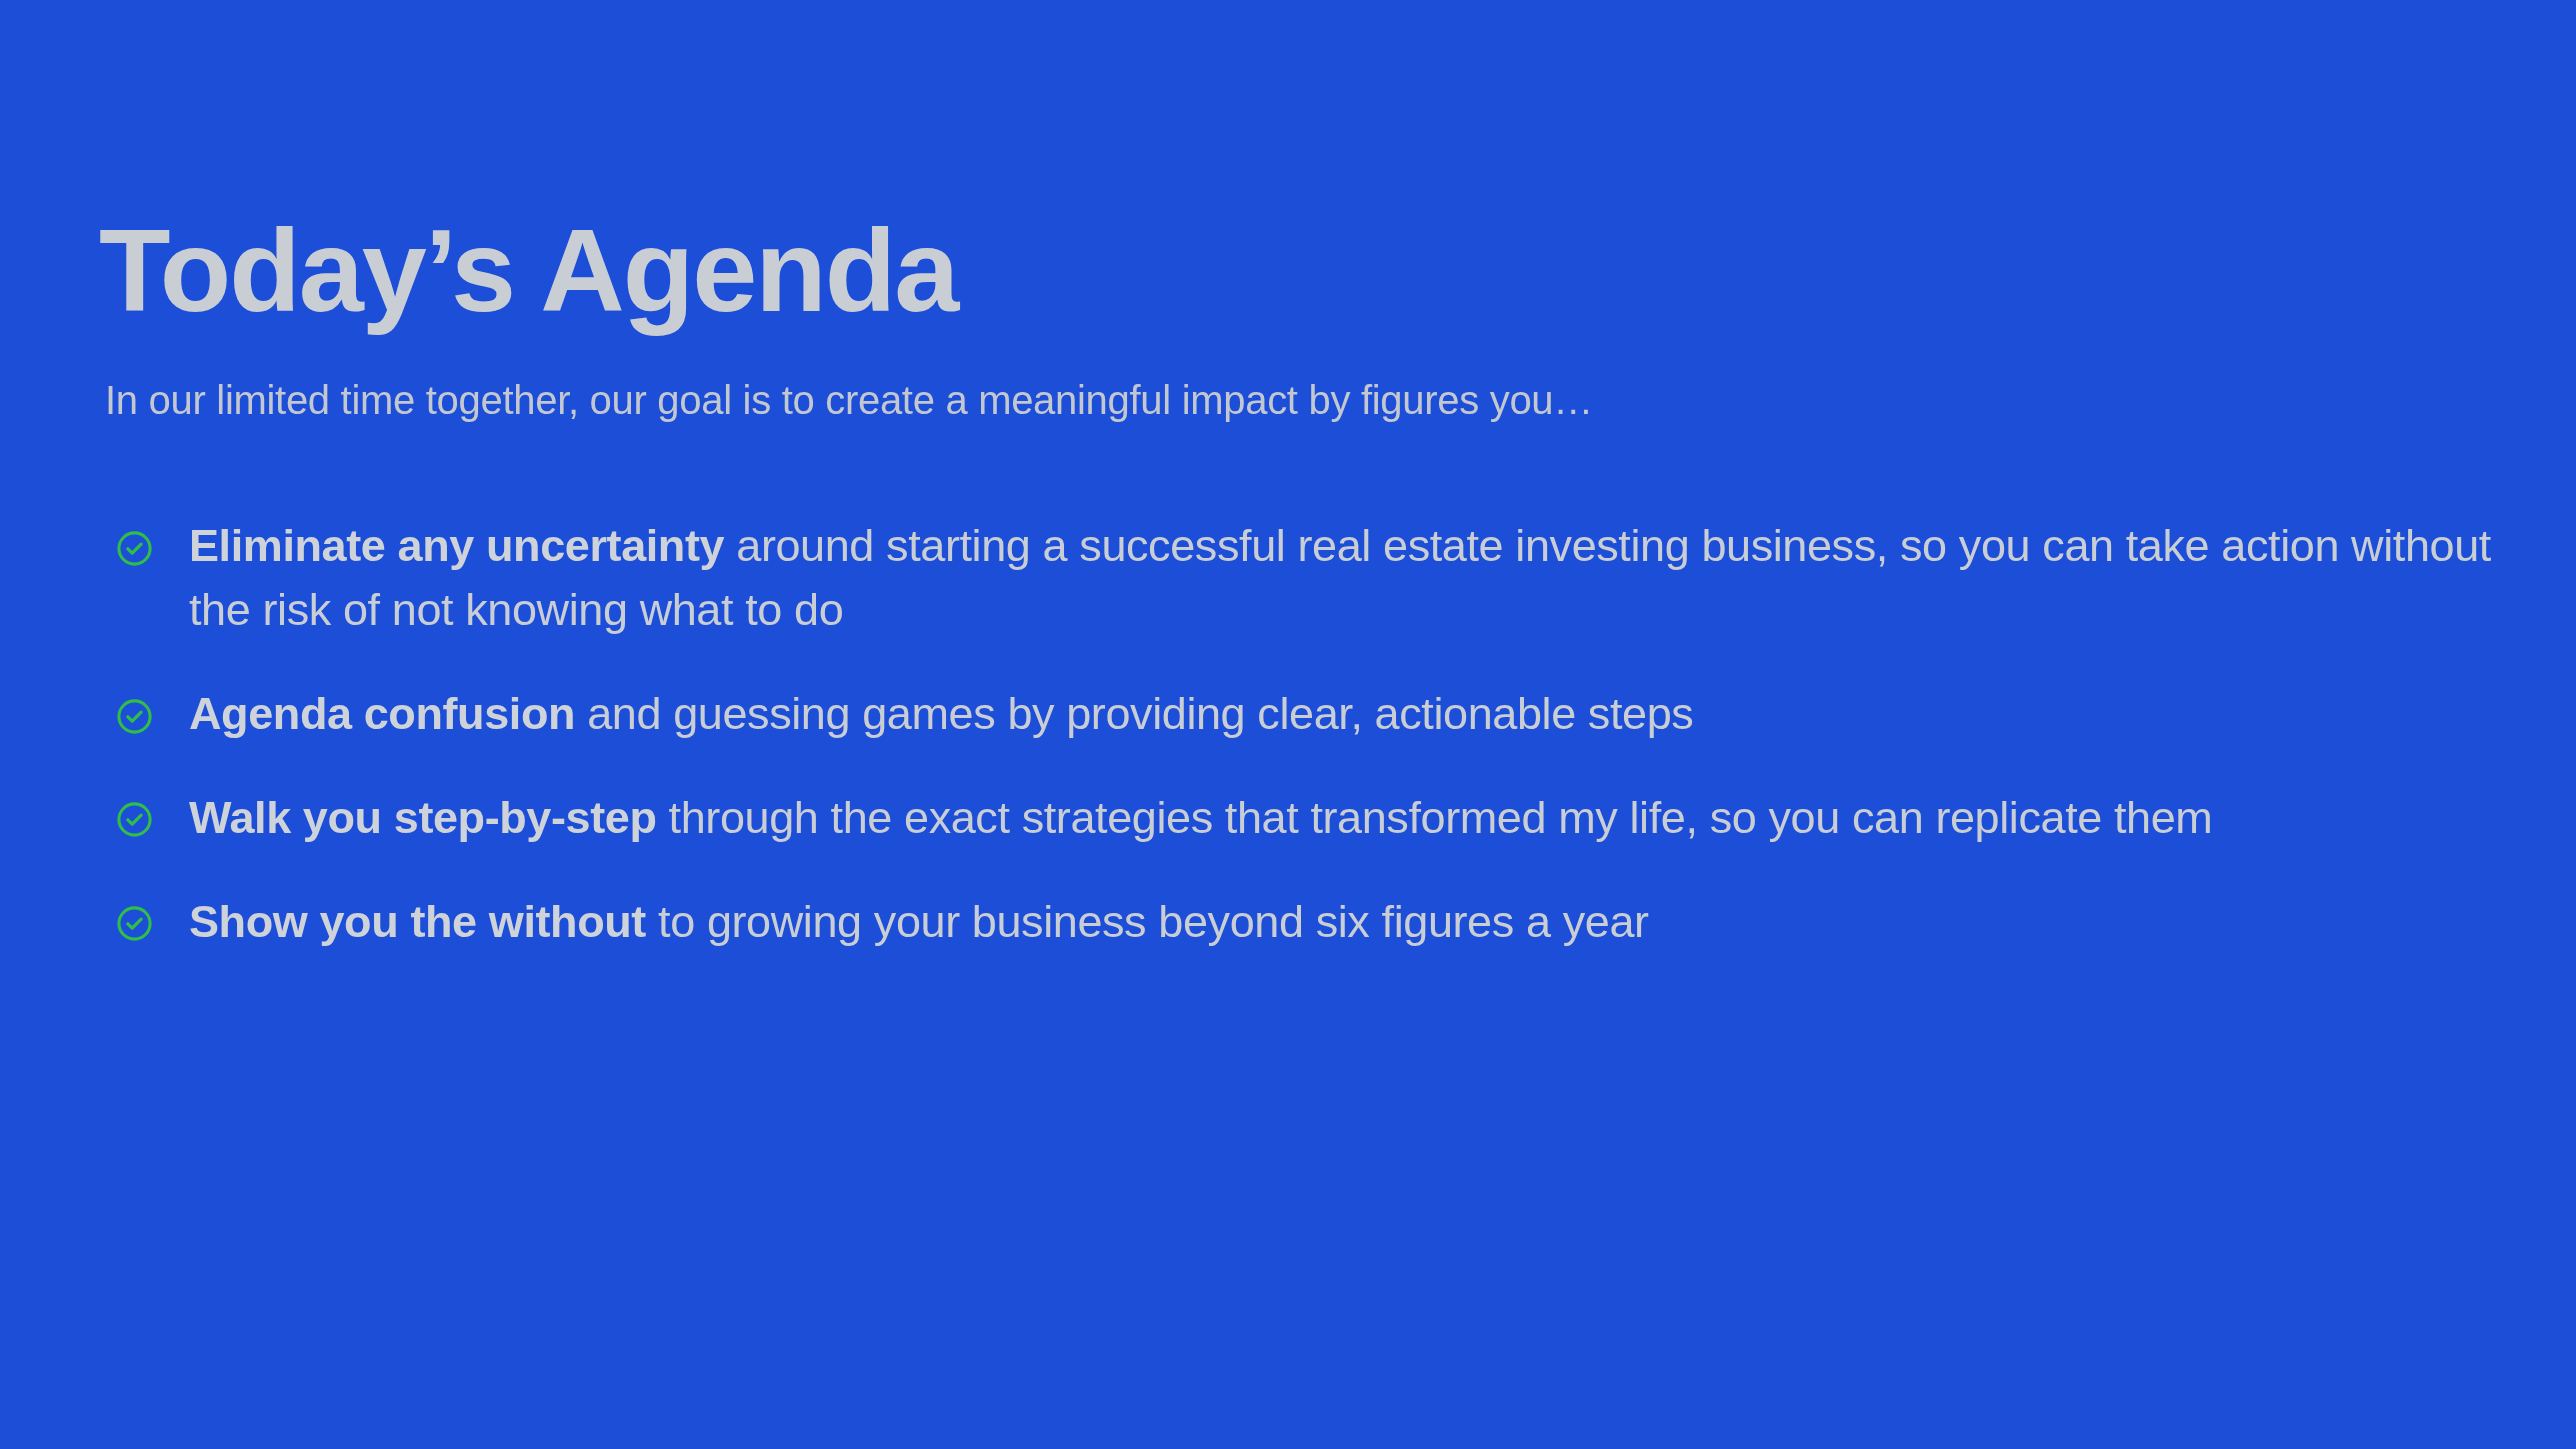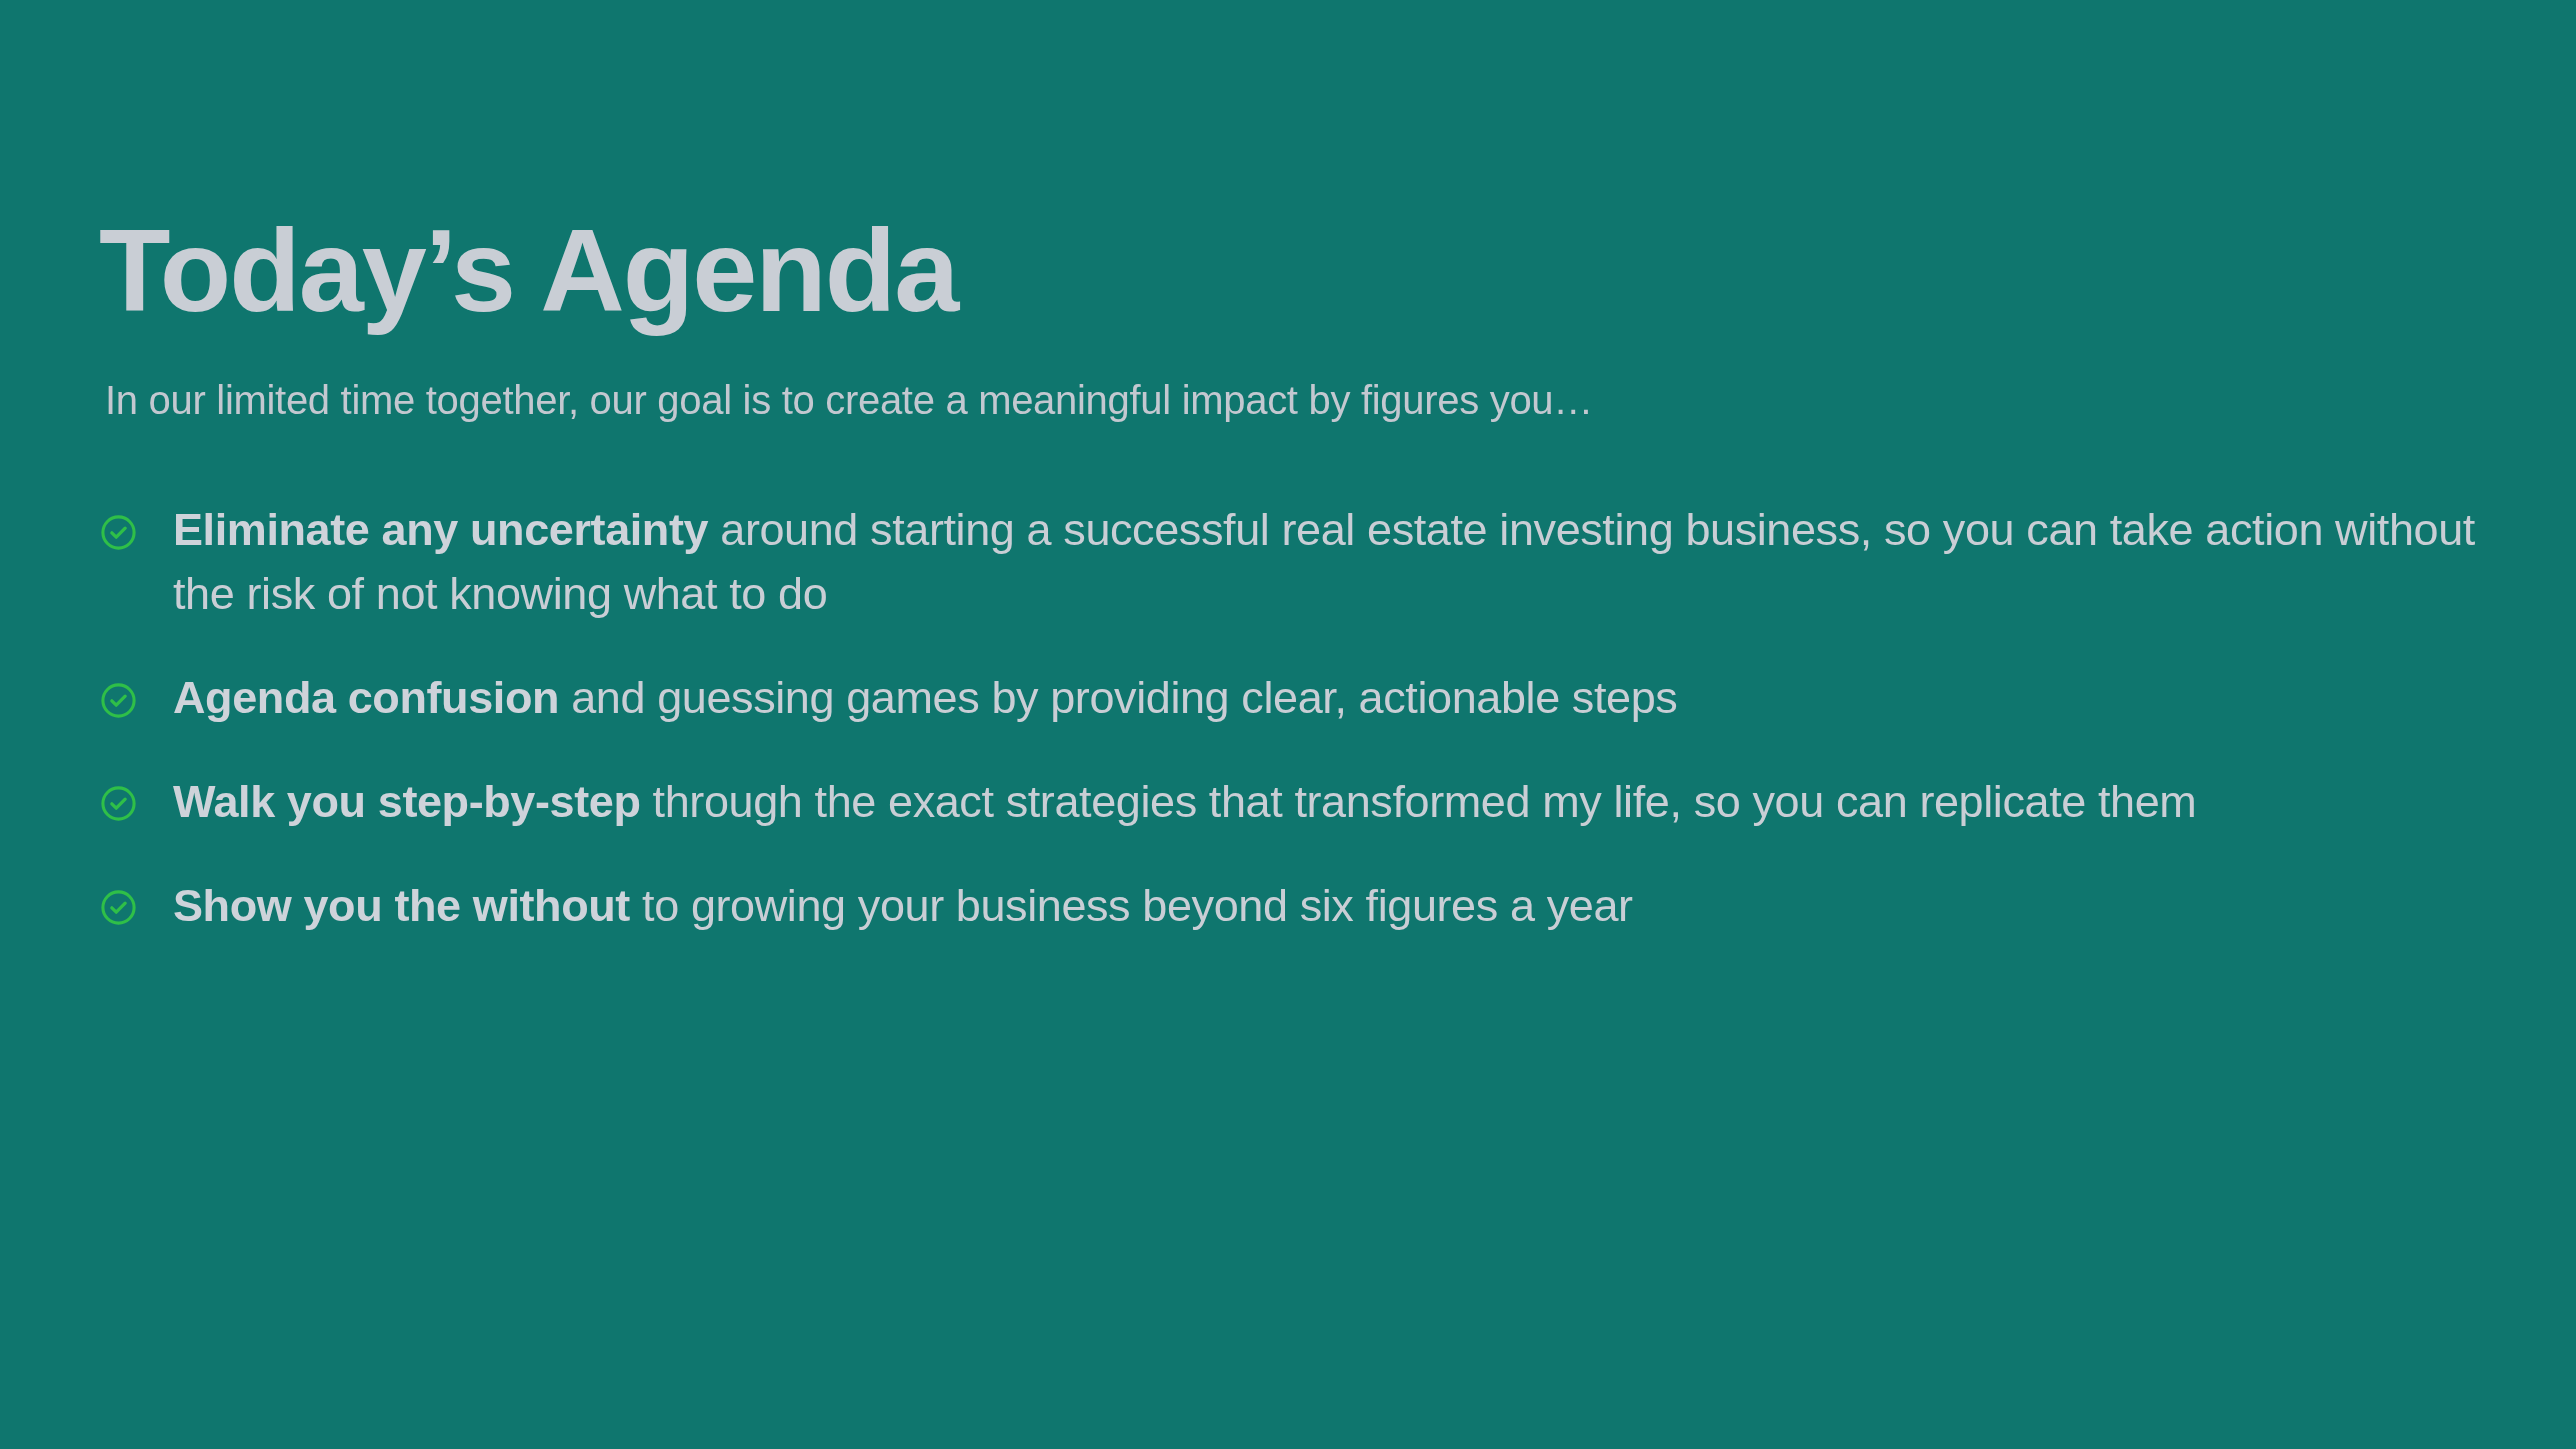--- a/index.html
+++ b/index.html
@@ -10,21 +10,21 @@
     width: 2576px;
     height: 1449px;
     background: #0c1220;
     font-family: "Liberation Sans", sans-serif;
     overflow: hidden;
   }
   .slide {
     position: relative;
     width: 2576px;
     height: 1449px;
-    background: #0f766e;
+    background: #1d4ed8;
     box-sizing: border-box;
     padding: 0;
   }
   .slide-title {
     position: absolute;
     left: 99px;
     top: 131px;
     font-size: 117px;
     line-height: 1.06;
     font-weight: 700;
@@ -86,21 +86,21 @@
 </style>
 </head>
 <body>
 
 <div class="slide">
 
   <h1 class="slide-title">Today’s Agenda</h1>
 
   <p class="slide-subtitle">In our limited time together, our goal is to create a meaningful impact by figures you…</p>
 
-  <ul class="agenda-list" style="list-style:none;margin:0;padding:0;">
+  <ul class="agenda-list" style="list-style:none;margin:16px;padding:0;">
 
     <li class="agenda-item">
       <span class="check-icon">
         <svg viewBox="0 0 24 24" fill="none" xmlns="http://www.w3.org/2000/svg">
           <circle cx="12" cy="12" r="9.6" stroke="#2fbf48" stroke-width="1.9" fill="none"></circle>
           <path d="M7.9 12.2 L10.6 14.9 L16.1 9.3" stroke="#2fbf48" stroke-width="2.0" stroke-linecap="round" stroke-linejoin="round" fill="none"></path>
         </svg>
       </span>
       <span class="agenda-text"><span class="lead">Eliminate any uncertainty</span><span> around starting a successful real estate investing business, so you can take action without the risk of not knowing what to do</span></span>
     </li>

